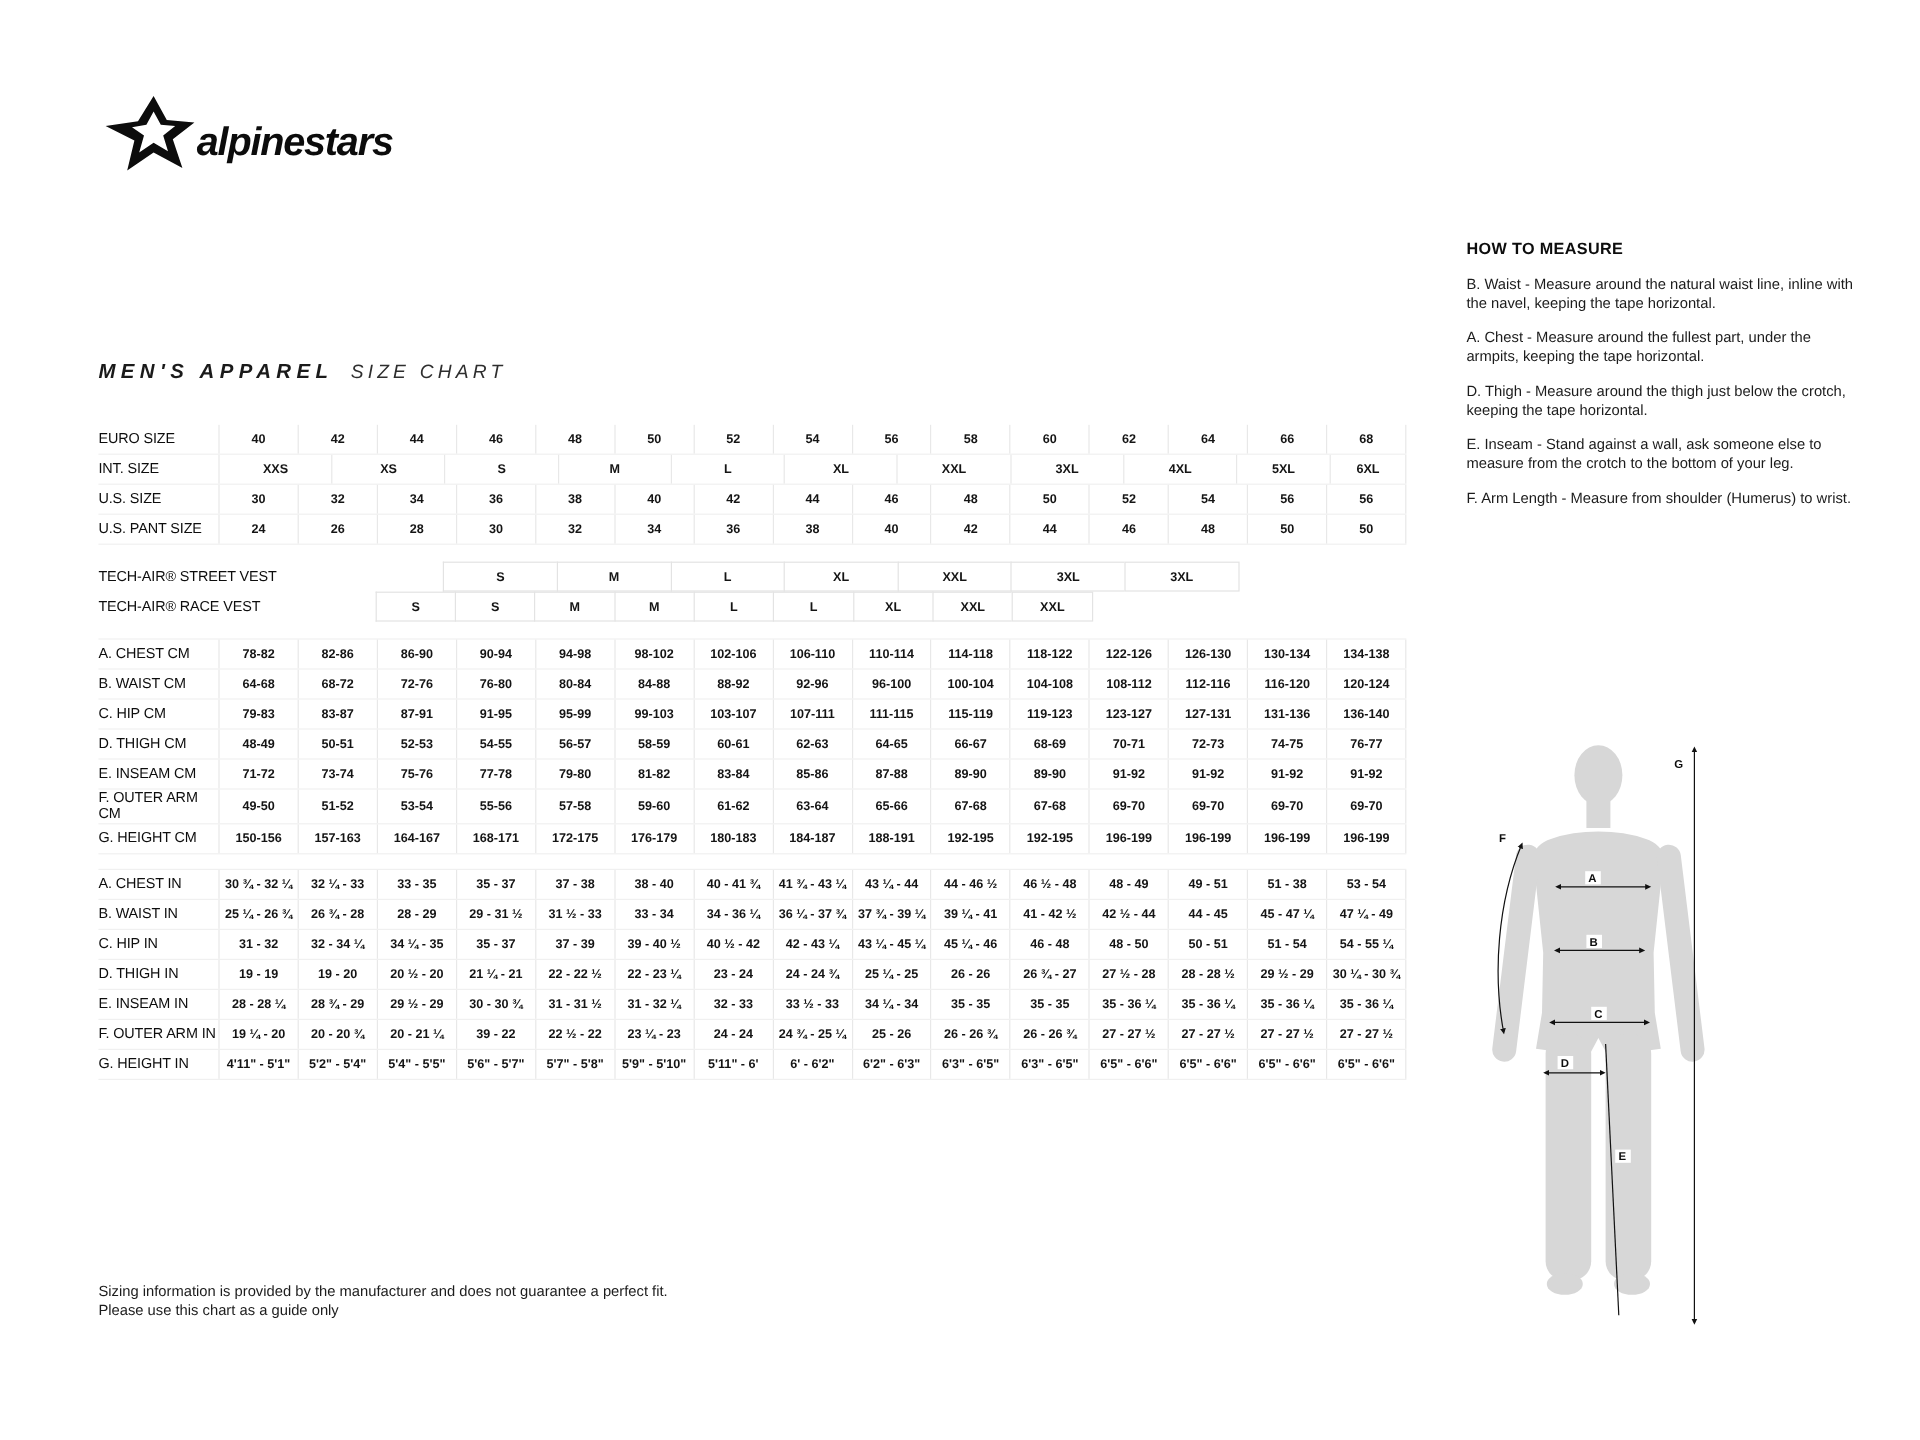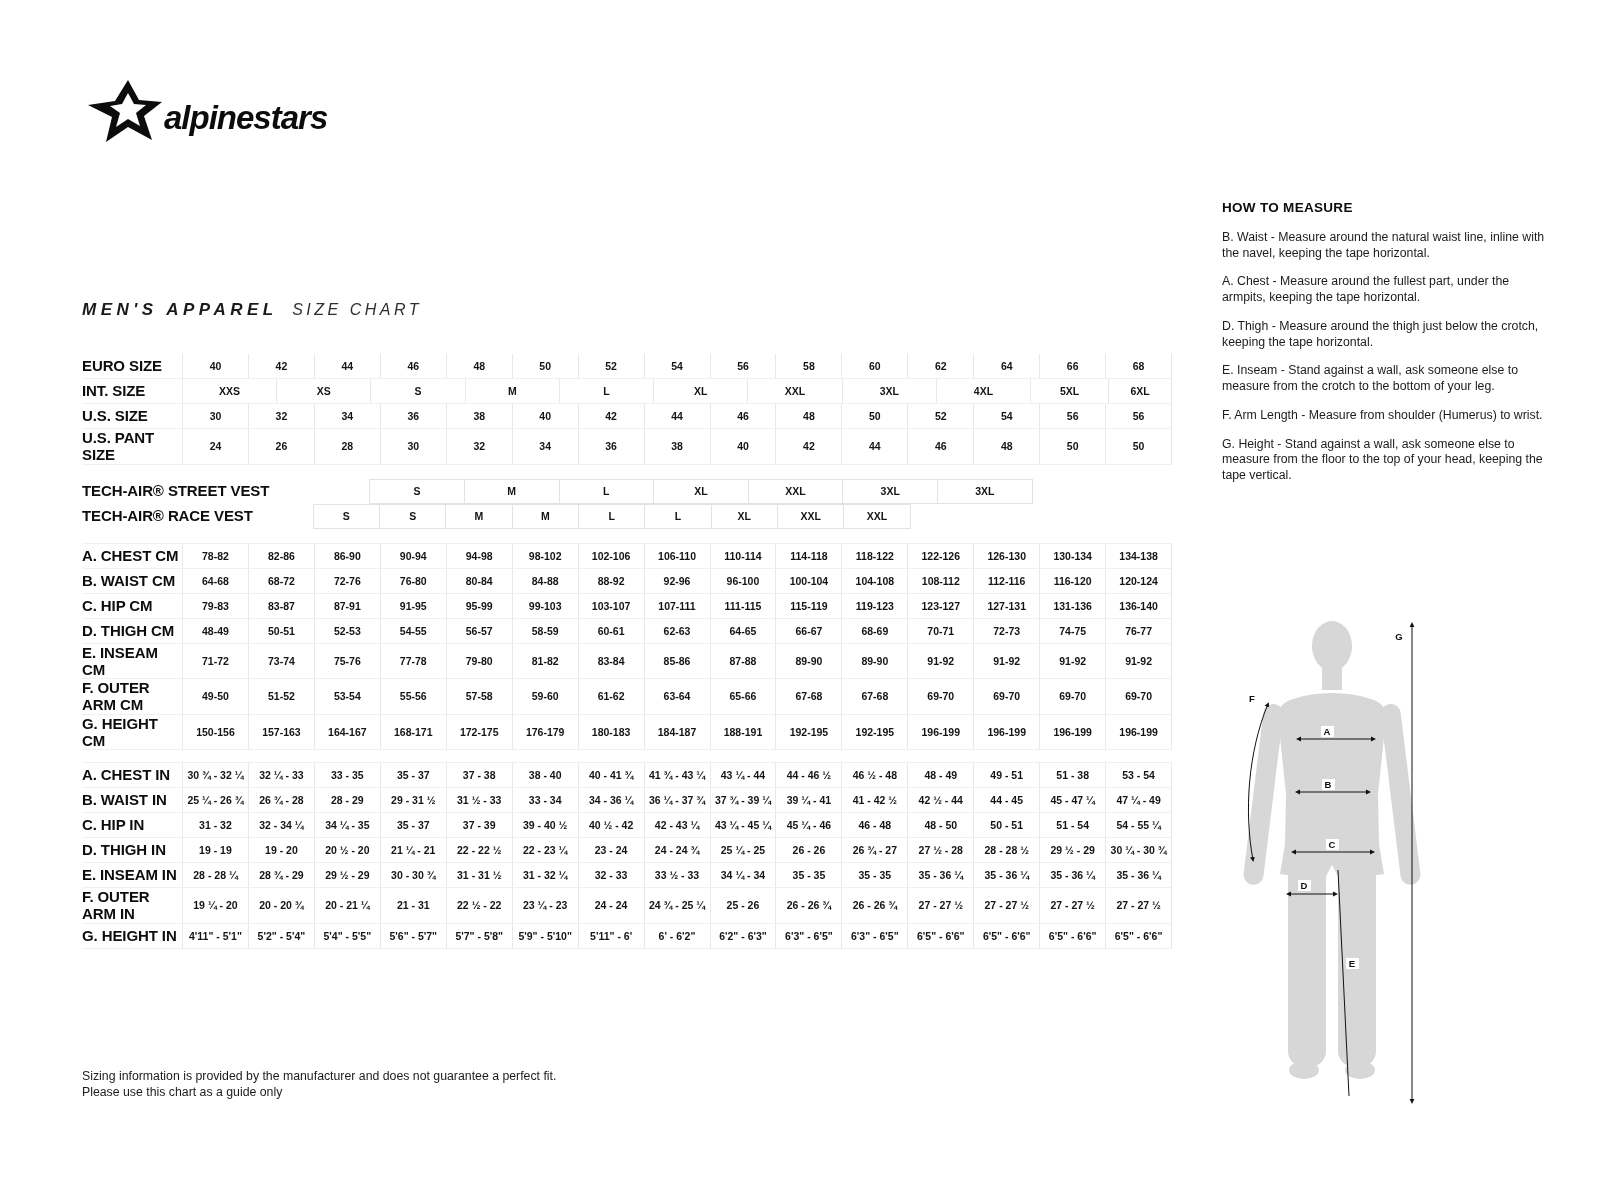--- a/index.html
+++ b/index.html
@@ -16,21 +16,21 @@
   .title .t-bold{font-size:17px;font-weight:700;font-style:italic;letter-spacing:4.5px;color:#1a1a1a;}
   .title .t-light{font-size:16px;font-weight:400;font-style:italic;letter-spacing:3.5px;color:#2e2e2e;margin-left:10px;}
   
   .size-table{position:absolute;left:82px;top:354px;width:1090px;}
   .trow{display:flex;min-height:24px;align-items:stretch;border-bottom:1px solid #f0f0f0;}
   .trow.boxed{border-bottom:none;min-height:25px;}
   .trow.gap-before{margin-top:14px;}
   .trow.gap-before-sm{margin-top:12px;}
   .trow.gap-before:not(.boxed),.trow.gap-before-sm:not(.boxed){border-top:1px solid #f0f0f0;}
   .tlabel{flex:0 0 100px;width:100px;display:flex;align-items:center;
-          font-size:15px;font-weight:700;line-height:1.15;letter-spacing:-0.1px;color:#0d0d0d;}
+          font-size:12px;font-weight:400;line-height:1.15;letter-spacing:-0.1px;color:#0d0d0d;}
   .tlabel.nowrap{white-space:nowrap;overflow:visible;z-index:2;}
   .tcells{flex:1;display:flex;}
   .tcell{flex:1 1 0%;display:flex;align-items:center;justify-content:center;
          font-size:10.5px;font-weight:700;color:#141414;text-align:center;white-space:nowrap;}
   .trow:not(.boxed) .tcell{border-left:1px solid #e8e8e8;}
   .trow:not(.boxed) .tcell:last-child{border-right:1px solid #e8e8e8;text-align:right;}
   .tcell.bx{border:1px solid #e3e3e3;border-right:none;}
   .tcell.bx-end{border-right:1px solid #e3e3e3;}
   
   .howto{position:absolute;left:1222px;top:200px;width:325px;}
@@ -410,21 +410,21 @@
         <div class="tcell">35 - 36 ¼</div>
         <div class="tcell">35 - 36 ¼</div>
       </div>
     </div>
     <div class="trow">
       <div class="tlabel">F. OUTER ARM IN</div>
       <div class="tcells">
         <div class="tcell">19 ¼ - 20</div>
         <div class="tcell">20 - 20 ¾</div>
         <div class="tcell">20 - 21 ¼</div>
-        <div class="tcell">21 - 31</div>
+        <div class="tcell">39 - 22</div>
         <div class="tcell">22 ½ - 22</div>
         <div class="tcell">23 ¼ - 23</div>
         <div class="tcell">24 - 24</div>
         <div class="tcell">24 ¾ - 25 ¼</div>
         <div class="tcell">25 - 26</div>
         <div class="tcell">26 - 26 ¾</div>
         <div class="tcell">26 - 26 ¾</div>
         <div class="tcell">27 - 27 ½</div>
         <div class="tcell">27 - 27 ½</div>
         <div class="tcell">27 - 27 ½</div>
@@ -454,21 +454,20 @@
   </div>
 
 <div class="howto">
   <h3>HOW TO MEASURE</h3>
   <div>
       <p>B. Waist - Measure around the natural waist line, inline with the navel, keeping the tape horizontal.</p>
       <p>A. Chest - Measure around the fullest part, under the armpits, keeping the tape horizontal.</p>
       <p>D. Thigh - Measure around the thigh just below the crotch, keeping the tape horizontal.</p>
       <p>E. Inseam - Stand against a wall, ask someone else to measure from the crotch to the bottom of your leg.</p>
       <p>F. Arm Length - Measure from shoulder (Humerus) to wrist.</p>
-      <p>G. Height - Stand against a wall, ask someone else to measure from the floor to the top of your head, keeping the tape vertical.</p>
     </div>
 </div>
 
 <div class="diagram">
   <svg width="190" height="498" viewBox="0 0 190 498">
     <defs>
       <marker id="arr" markerWidth="6" markerHeight="6" refX="3" refY="3" orient="auto-start-reverse">
         <path d="M0,0.6 L5,3 L0,5.4 Z" fill="#111"></path>
       </marker>
     </defs>

